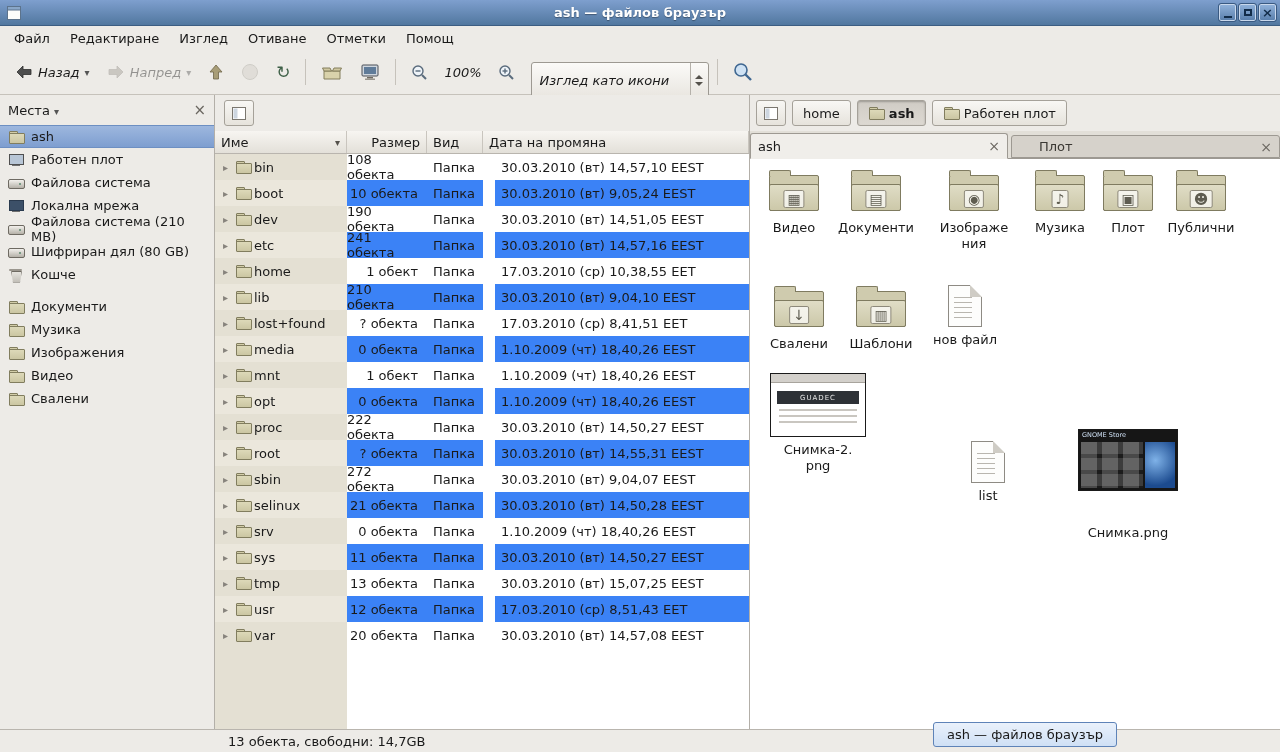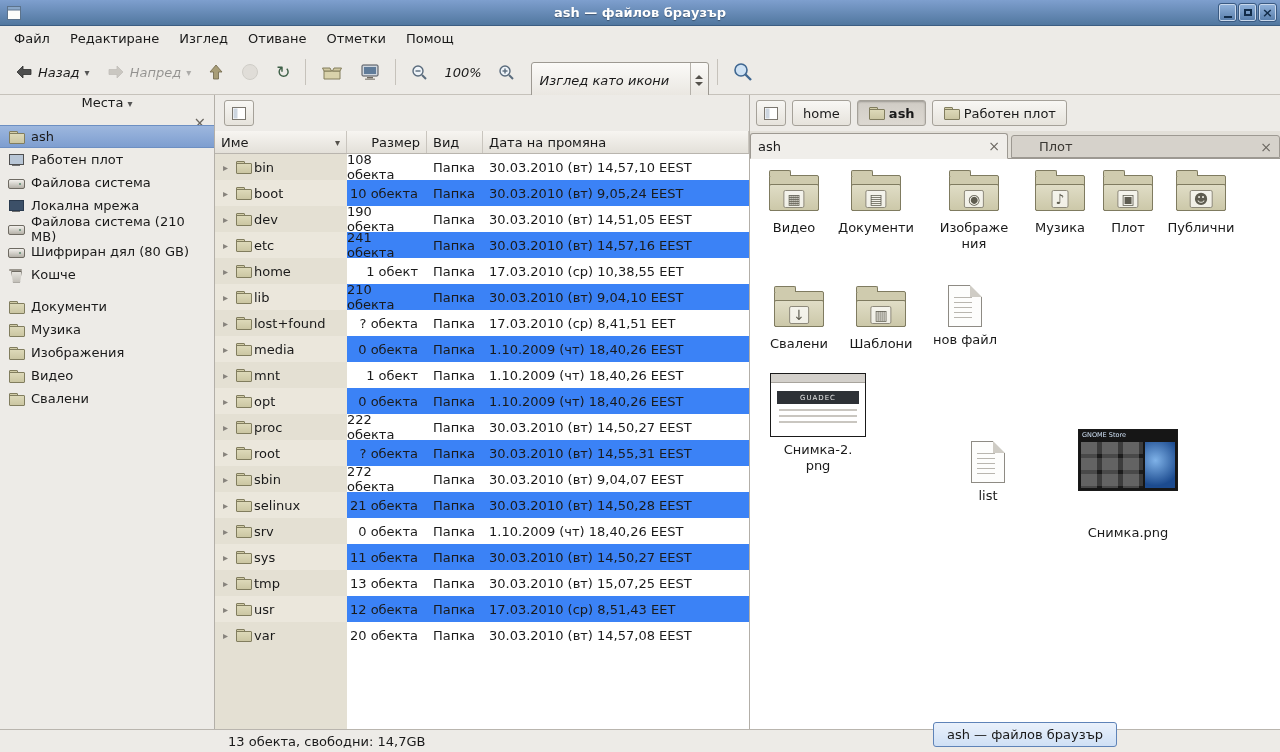--- a/index.html
+++ b/index.html
@@ -40,21 +40,21 @@
           align-items:center; justify-content:center; gap:3px; }
   .spin .up { width:0; height:0; border-left:4px solid transparent; border-right:4px solid transparent; border-bottom:4px solid #55524c; }
   .spin .dn { width:0; height:0; border-left:4px solid transparent; border-right:4px solid transparent; border-top:4px solid #55524c; }
 
   
   .main { display:flex; height:634px; }
 
   
   .sidebar { width:215px; flex:0 0 215px; background:#edebe7; border-right:1px solid #b3afa8;
              display:flex; flex-direction:column; }
-  .side-header { height:30px; display:flex; align-items:center; padding:0 8px; gap:4px;flex-direction:column; }
+  .side-header { height:30px; display:flex; align-items:center; padding:0 8px; gap:4px; }
   .side-close { margin-left:auto; color:#6b6761; font-size:15px; }
   .side-list { flex:1; }
   .side-item { height:23px; display:flex; align-items:center; gap:7px; padding-left:8px; }
   .side-item.selected { background:linear-gradient(#9db7de,#7e9ed0); border-top:1px solid #6d8fc2;
                         border-bottom:1px solid #6d8fc2; }
   .side-sep { height:9px; }
 
   
   .ic { width:16px; height:16px; position:relative; display:inline-block; flex:0 0 16px; }
   .ic-folder::before { content:""; position:absolute; left:1px; top:2px; width:7px; height:4px;
@@ -88,21 +88,21 @@
   .sortind { margin-left:auto; font-size:10px; color:#55524c; }
   .tree-body { flex:1; position:relative; background:#fff; overflow:hidden; }
   .name-fill { position:absolute; left:0; top:0; bottom:0; width:132px; background:#e4e0d3; }
   .rows { position:relative; }
   .row { display:flex; height:26px; }
   .row .c { height:100%; display:flex; align-items:center; }
   .c-name { width:132px; background:#e4e0d3; gap:3px; padding-left:4px; }
   .row.alt .c-name { background:#ebe7dc; }
   .c-size { width:80px; justify-content:flex-end; padding-right:9px; background:#fff; }
   .c-type { width:56px; padding-left:6px; background:#fff; }
-  .c-date { flex:1; padding-left:6px; background:#fff; }
+  .c-date { flex:1; padding-left:6px; background:#fff;margin-left:12px; }
   .row.alt .c-size, .row.alt .c-type, .row.alt .c-date { background:#3b82f6; }
   .exp { width:13px; text-align:center; font-size:10px; color:#87837c; flex:0 0 13px; }
 
   
   .right { flex:1; display:flex; flex-direction:column; background:#edebe7; }
   .path-strip { height:36px; display:flex; align-items:center; gap:6px; padding:0 6px; }
   .pbtn { height:26px; display:flex; align-items:center; gap:5px; padding:0 10px;
           background:linear-gradient(#f8f7f4,#e6e3dc); border:1px solid #a5a199; border-radius:3px; }
   .pbtn.active { background:linear-gradient(#d0ccc5,#ddd9d2); box-shadow:inset 0 1px 2px rgba(0,0,0,.25); font-weight:bold; }
   .tabbar { height:28px; display:flex; align-items:flex-end; background:#e2dfd8; border-bottom:1px solid #9d9992; }

